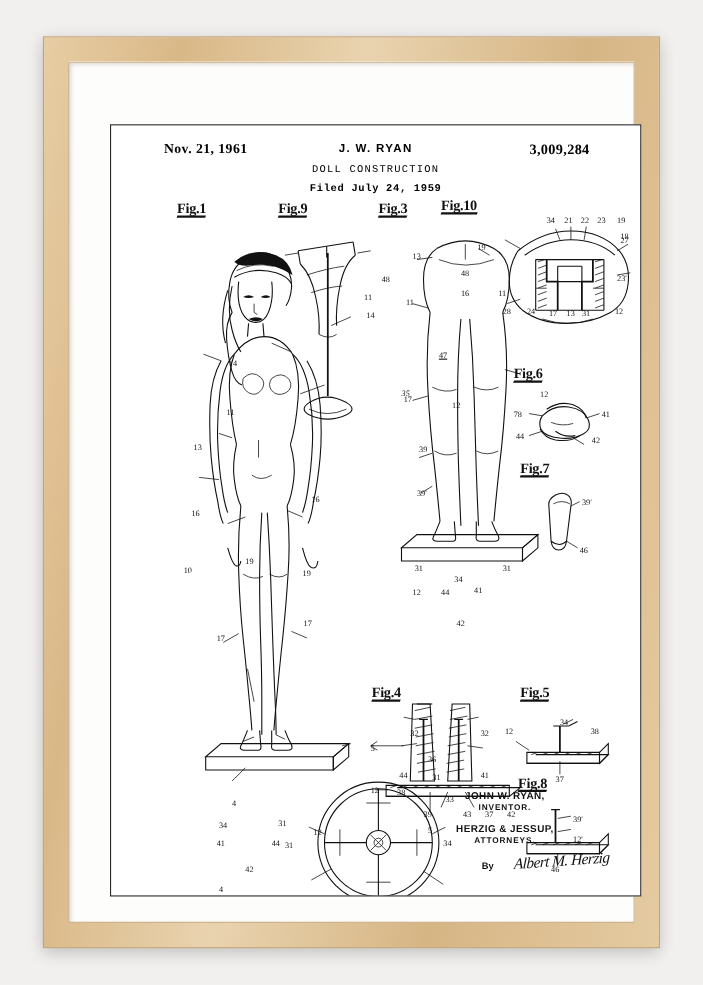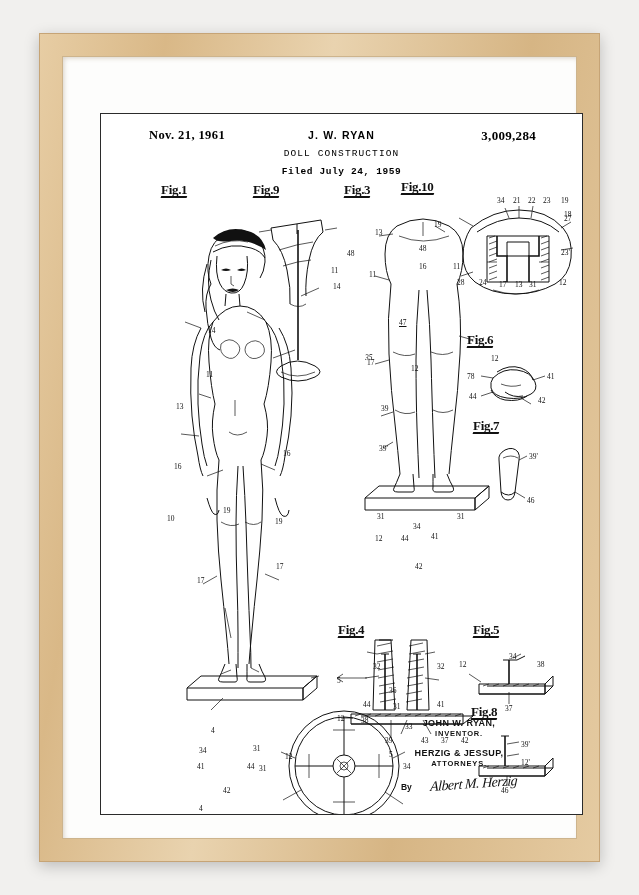--- a/index.html
+++ b/index.html
@@ -164,21 +164,21 @@
     font-family: "Liberation Sans", sans-serif;
     font-weight: bold;
     font-size: 7.5px;
     letter-spacing: 0.8px;
     margin-top: 1px;
   }
   #sig-by-row {
     margin-top: 8px;
     display: flex;
     align-items: flex-end;
-    justify-content: center;
+    justify-content: flex-end;
     gap: 18px;
   }
   #sig-by {
     font-family: "Liberation Sans", sans-serif;
     font-weight: bold;
     font-size: 8.5px;
   }
   #sig-hand {
     font-family: "Liberation Serif", serif;
     font-style: italic;

